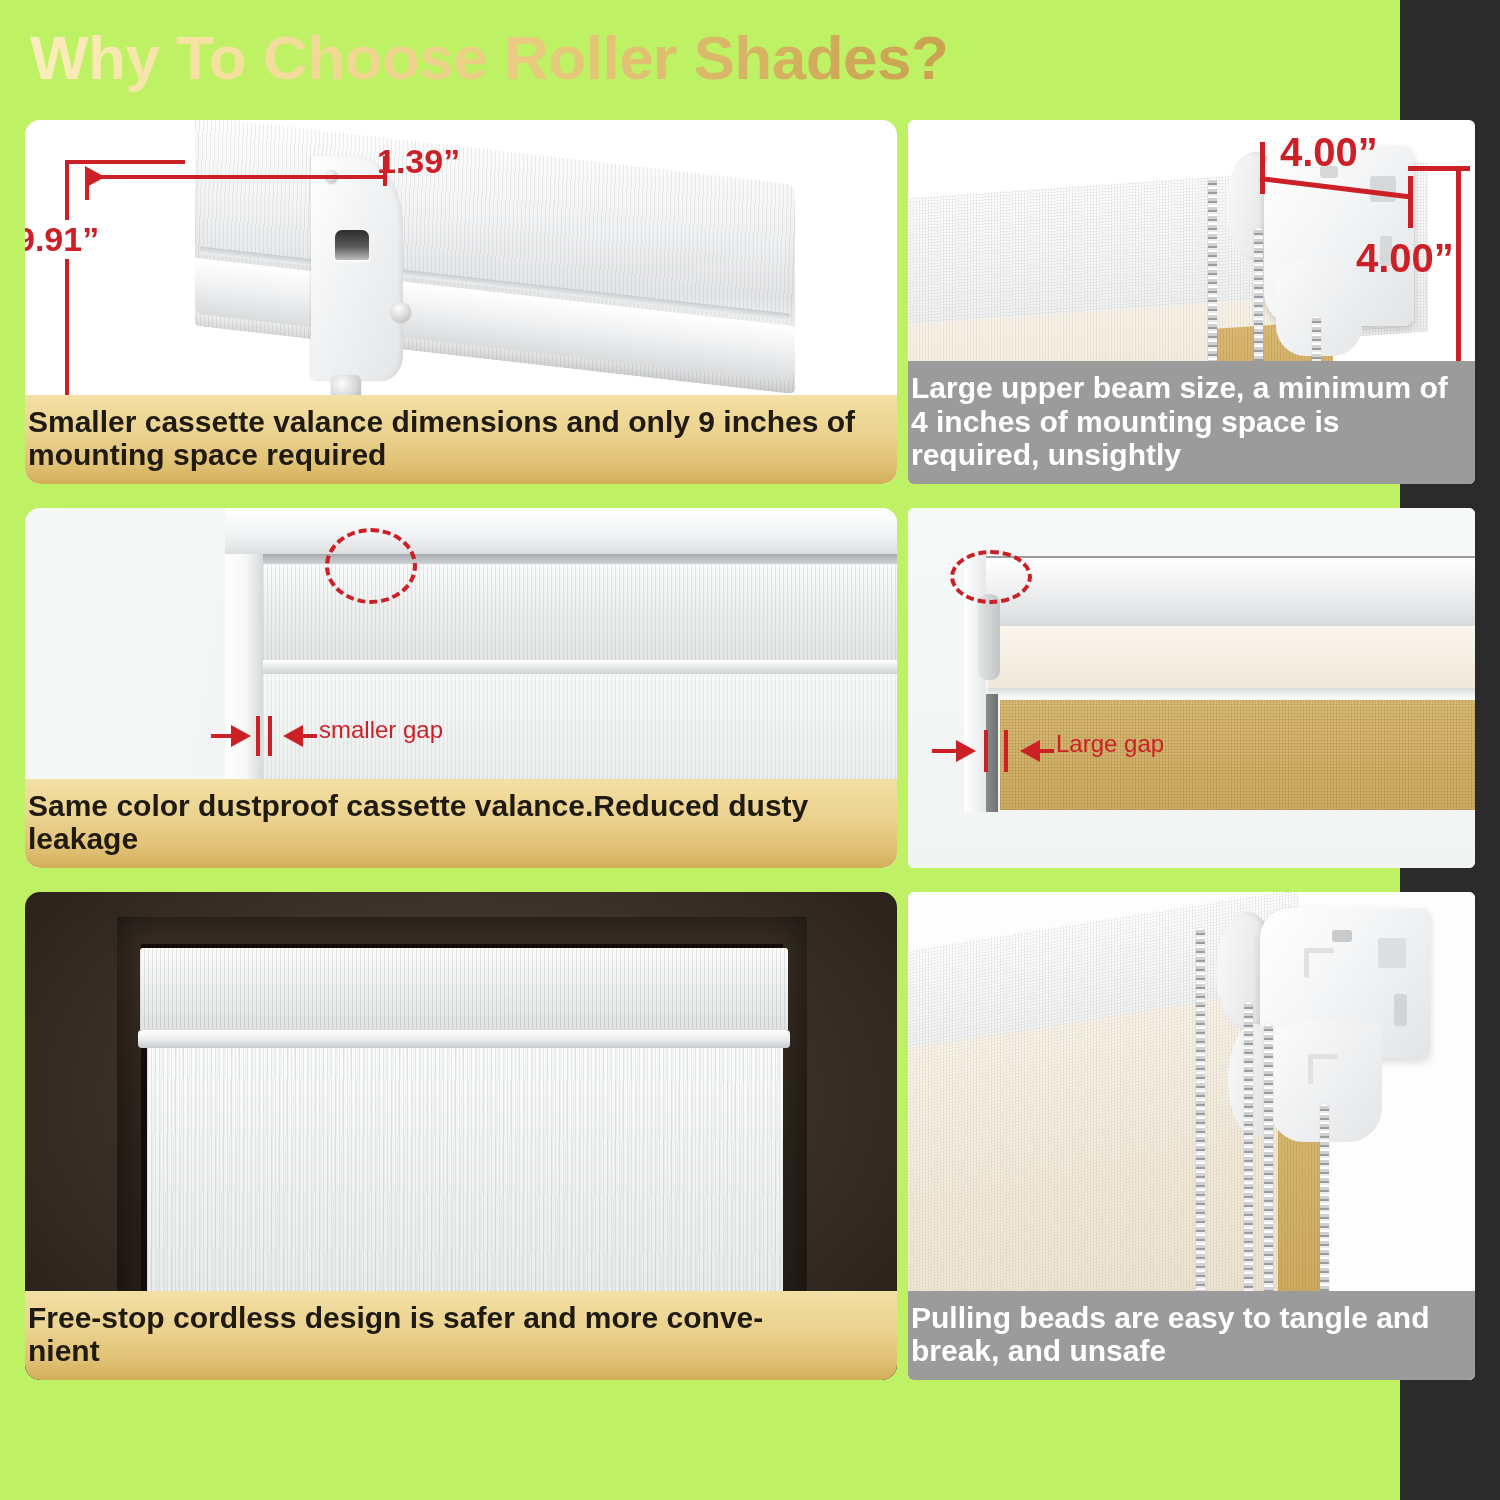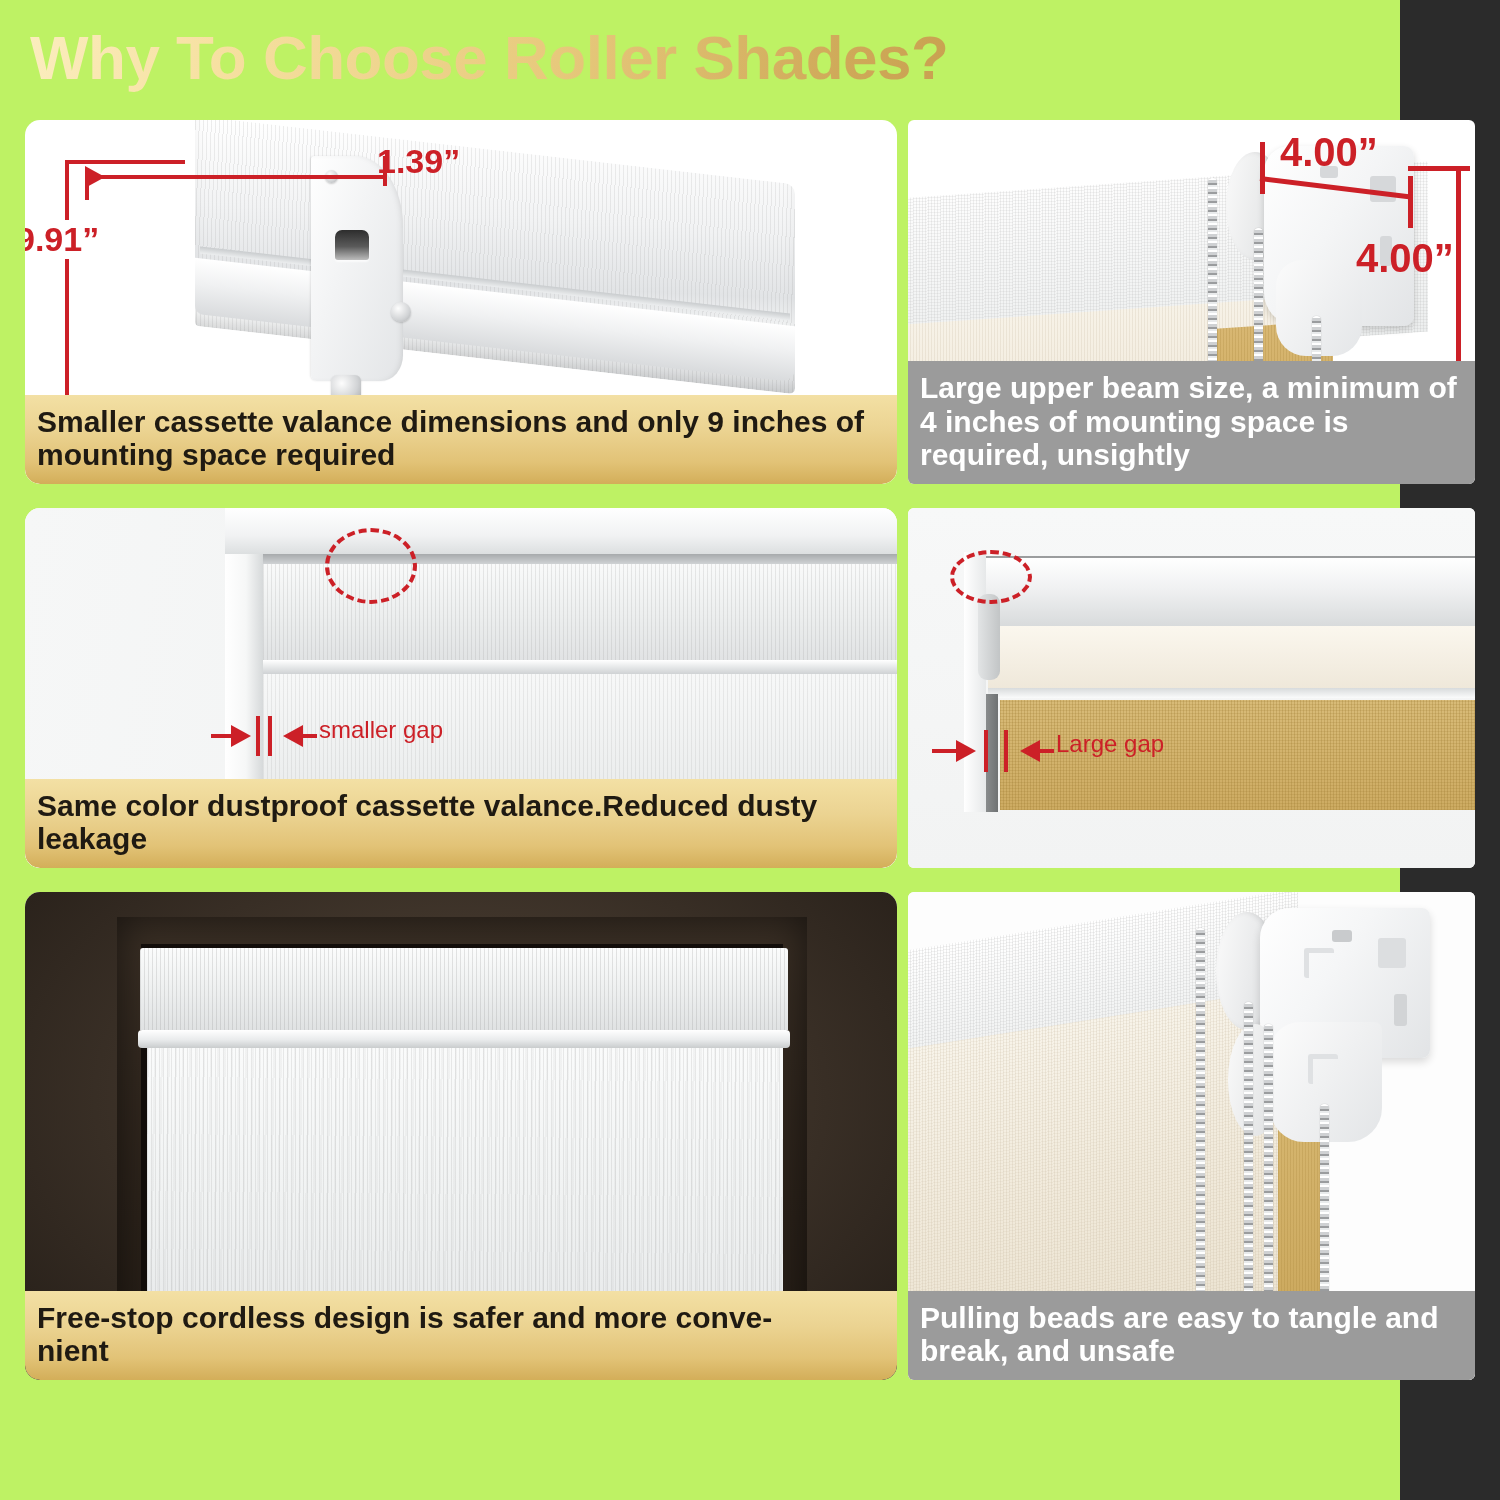--- a/index.html
+++ b/index.html
@@ -40,21 +40,21 @@
   .p4 { left: 908px; top: 508px;  width: 567px;  height: 360px; }
   .p5 { left: 25px;  top: 892px;  width: 872px;  height: 488px; }
   .p6 { left: 908px; top: 892px;  width: 567px;  height: 488px; }
 
   .stage { position: absolute; inset: 0; overflow: hidden; }
 
   
   .caption {
     position: absolute;
     left: 0; right: 0; bottom: 0;
-    padding: 10px 16px 12px 12px;
+    padding: 10px 16px 12px 3px;
     font-size: 30px;
     font-weight: bold;
     line-height: 1.12;
   }
   .caption.gold {
     background: linear-gradient(180deg, #F3E0A4 0%, #EBD391 40%, #E2C377 75%, #D3AE59 100%);
     color: #1f1a12;
     border-bottom-left-radius: 15px;
     border-bottom-right-radius: 15px;
   }

